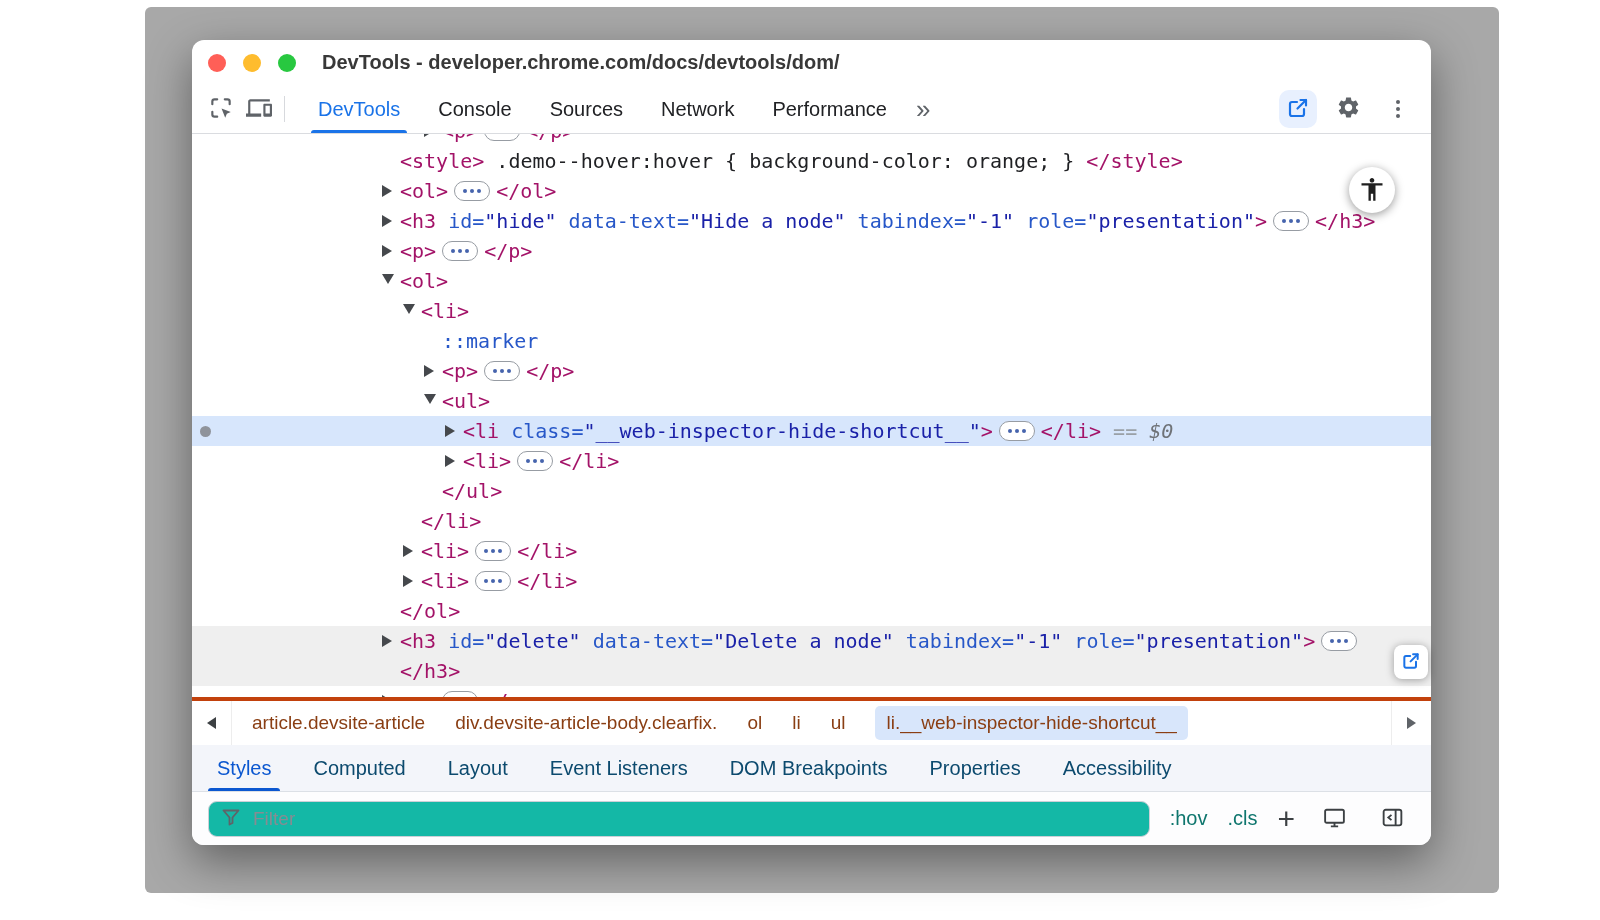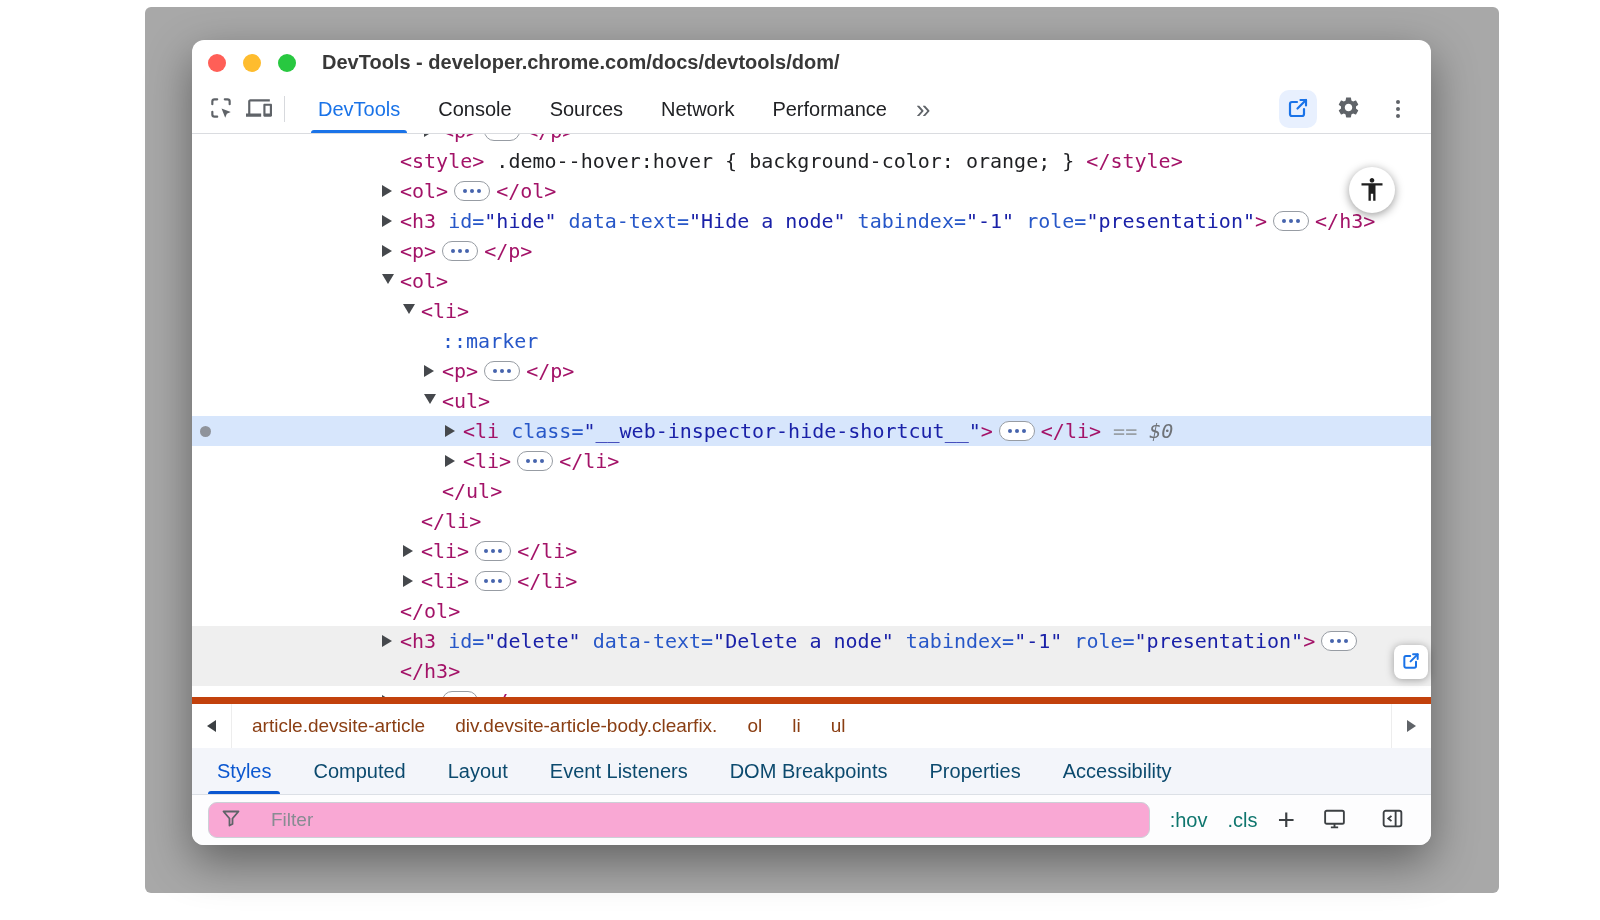--- a/index.html
+++ b/index.html
@@ -47,39 +47,39 @@
   .pill i{width:4px;height:4px;border-radius:50%;background:#4664ad;display:block;}
   .seg-tag{color:var(--tag);}
   .seg-atn{color:var(--attr-name);text-align:center;}
   .seg-atv{color:var(--attr-value);}
   .seg-txt{color:#202124;}
   .seg-psd{color:var(--pseudo);}
   .seg-eq{color:#9aa0a6;}
   .seg-dlr{color:#6f7378;font-style:italic;}
 
   
-  .crumbs{height:44px;display:flex;align-items:stretch;border-top:7px solid #c2410c;background:#fff;flex:0 0 auto;}
+  .crumbs{height:44px;display:flex;align-items:stretch;border-top:4px solid #c2410c;background:#fff;flex:0 0 auto;}
   .crumb-nav{width:40px;display:flex;align-items:center;justify-content:center;background:none;border:none;padding:0;cursor:pointer;}
   .crumb-nav.left{border-right:1px solid #ededed;}
   .crumb-nav.right{border-left:1px solid #ededed;margin-left:auto;}
   .tri-l{width:0;height:0;border-right:9px solid #3c4043;border-top:6px solid transparent;border-bottom:6px solid transparent;}
   .tri-r{width:0;height:0;border-left:9px solid #5f6368;border-top:6px solid transparent;border-bottom:6px solid transparent;}
   .crumb-list{display:flex;align-items:center;gap:30px;padding:0 20px;overflow:hidden;flex:1;}
   .crumb{font-size:19px;color:var(--crumb);white-space:nowrap;cursor:pointer;}
   .crumb.selected{background:var(--crumb-selected-bg);padding:6px 11px;border-radius:5px;}
 
   
   .side-tabs{height:46px;display:flex;align-items:stretch;background:#f3f5fa;border-bottom:1px solid #dce0e6;padding:0 4px;flex:0 0 auto;}
   .stab{display:flex;align-items:center;padding:0 21px;font-size:20px;color:#0c4a6e;position:relative;white-space:nowrap;cursor:pointer;}
   .stab.active{color:var(--active-side-tab);}
   .stab.active::after{content:'';position:absolute;left:12px;right:12px;bottom:0;height:3px;background:var(--active-side-tab);border-radius:3px 3px 0 0;}
 
   
   .styles-toolbar{flex:1;display:flex;align-items:center;padding:0 20px 0 16px;gap:20px;background:#fdfdfe;}
-  .filter-box{flex:1;height:34px;border:1px solid #ccd0d7;border-radius:9px;display:flex;align-items:center;padding:0 12px;gap:28px;background:#f9a8d4;}
+  .filter-box{flex:1;height:34px;border:1px solid #ccd0d7;border-radius:9px;display:flex;align-items:center;padding:0 12px;gap:10px;background:#14b8a6;}
   .filter-box input{border:none;outline:none;font-size:19px;color:#444;flex:1;background:transparent;font-family:"Liberation Sans",sans-serif;}
   .filter-box input::placeholder{color:#878c92;}
   .tool-text{font-size:20px;color:#0f766e;background:none;border:none;padding:0;cursor:pointer;font-family:"Liberation Sans",sans-serif;}
   .tool-text.plus{font-size:30px;font-weight:300;color:#3c4043;line-height:1;}
 
   
   .fab-a11y{position:absolute;left:1327px;top:167px;width:46px;height:46px;border-radius:50%;background:#fff;
             box-shadow:0 2px 10px rgba(0,0,0,.4);display:flex;align-items:center;justify-content:center;border:none;cursor:pointer;}
   .fab-mini{position:absolute;left:1372px;top:645px;width:34px;height:34px;border-radius:8px;background:#fff;
             box-shadow:0 1px 8px rgba(0,0,0,.35);display:flex;align-items:center;justify-content:center;border:none;cursor:pointer;}
@@ -164,20 +164,21 @@
     <div class="crumbs">
       <button class="crumb-nav left">
         <span class="tri-l"></span>
       </button>
       <div class="crumb-list">
           <div class="crumb">article.devsite-article</div>
           <div class="crumb">div.devsite-article-body.clearfix.</div>
           <div class="crumb">ol</div>
           <div class="crumb">li</div>
           <div class="crumb">ul</div>
+          <div class="crumb selected">li.__web-inspector-hide-shortcut__</div>
         </div>
       <button class="crumb-nav right">
         <span class="tri-r"></span>
       </button>
     </div>
 
     <div class="side-tabs">
         <div class="stab active">Styles</div>
         <div class="stab">Computed</div>
         <div class="stab">Layout</div>

